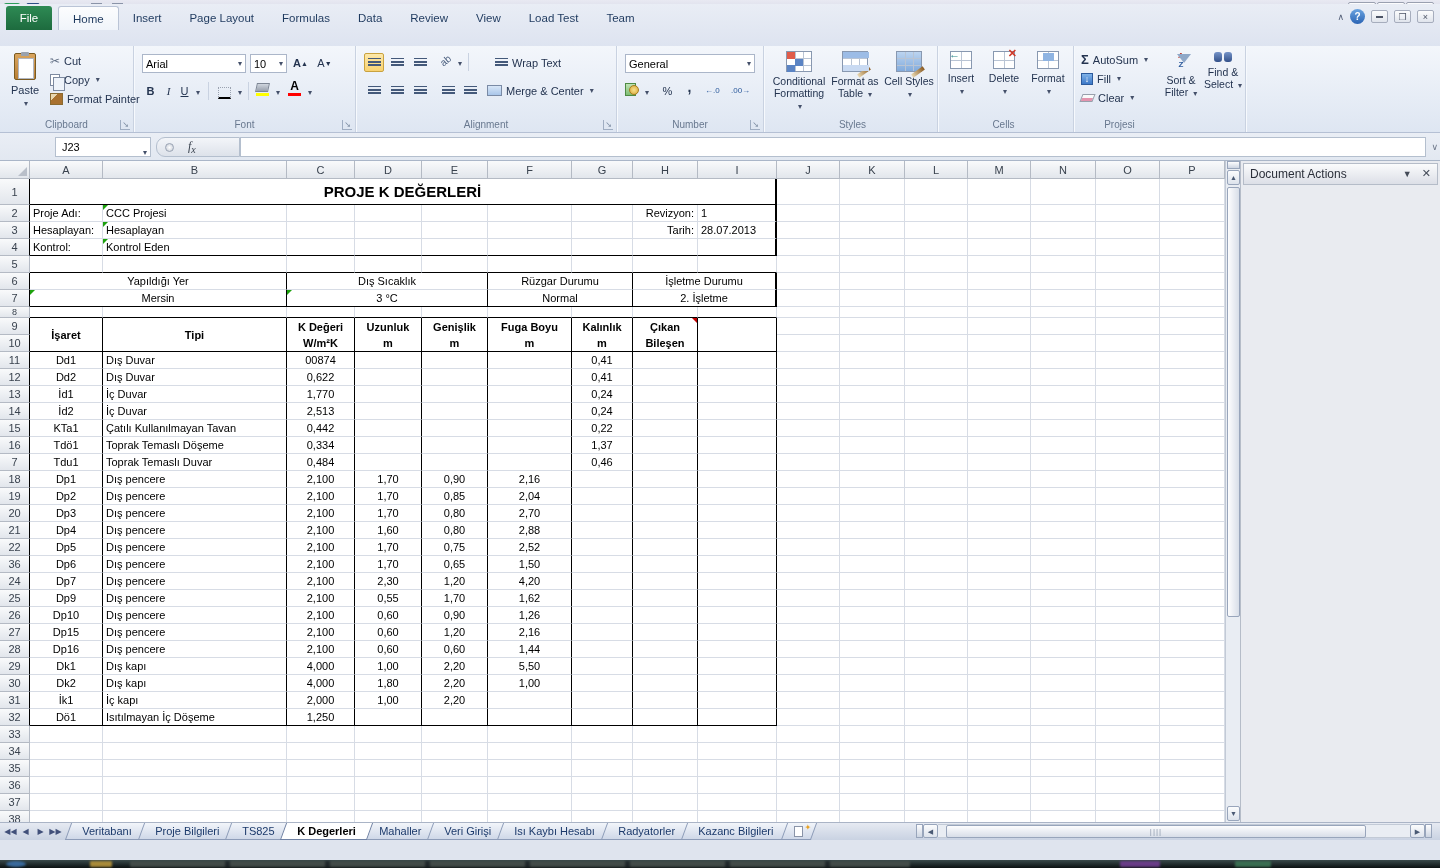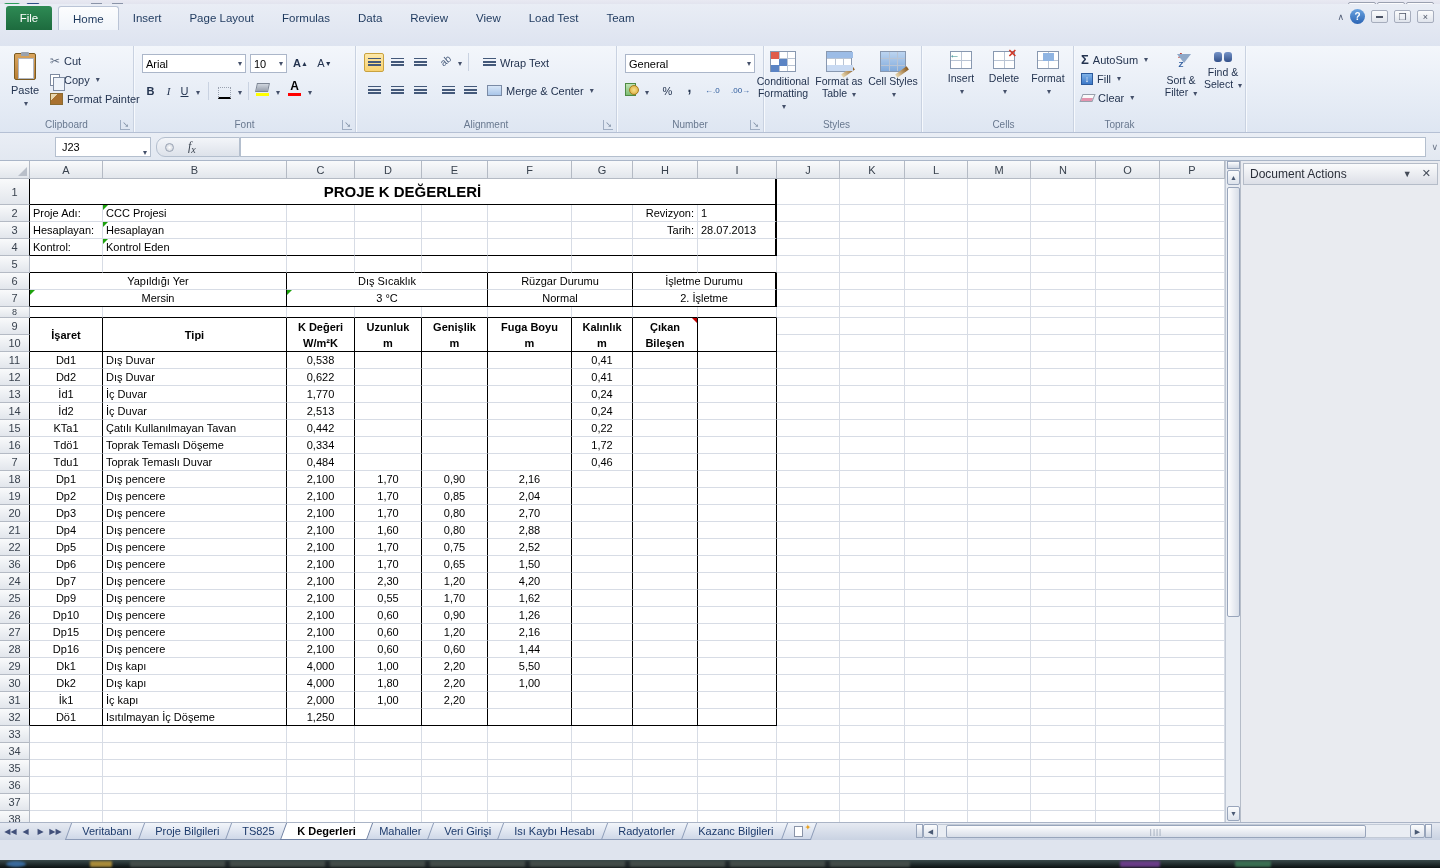--- a/index.html
+++ b/index.html
@@ -341,21 +341,21 @@
         </span>
       <span class="rbtn" style="position:absolute;left:31px;top:7px">
           <span class="ic-lines"></span>
         </span>
       <span class="rbtn" style="position:absolute;left:54px;top:7px">
           <span class="ic-lines"></span>
         </span>
       <span style="position:absolute;left:84px;top:9px;font-size:10px;color:#44597a;transform:rotate(-40deg)">ab</span>
       <span class="dd" style="position:absolute;left:100px;top:13px">▾</span>
       <span style="position:absolute;left:112px;top:7px;width:1px;height:18px;background:#c9d2e1"></span>
-      <span class="sbtn" style="position:absolute;left:124px;top:7px">
+      <span class="sbtn" style="position:absolute;left:136px;top:7px">
           <span class="ic-lines"></span>
           <span>Wrap Text</span>
         </span>
       <span class="rbtn" style="position:absolute;left:8px;top:35px">
           <span class="ic-lines"></span>
         </span>
       <span class="rbtn" style="position:absolute;left:31px;top:35px">
           <span class="ic-lines"></span>
         </span>
       <span class="rbtn" style="position:absolute;left:54px;top:35px">
@@ -384,21 +384,21 @@
       <span style="position:absolute;left:8px;top:36px"><span class="ic-money" style="display:inline-block"></span></span>
       <span class="dd" style="position:absolute;left:26px;top:42px">▾</span>
       <span class="fbtn" style="position:absolute;left:42px;top:36px">%</span>
       <span class="fbtn" style="position:absolute;left:64px;top:32px;font-size:14px;font-weight:bold">,</span>
       <span class="decdec" style="position:absolute;left:88px;top:40px">←.0</span>
       <span class="decdec" style="position:absolute;left:114px;top:40px">.00→</span>
       <div class="glabel">Number</div>
       <span class="launcher">↘</span>
     </div>
 
-    <div class="rgroup" style="left:752px;width:170px">
+    <div class="rgroup" style="left:768px;width:170px">
       <div class="bigbtn" style="left:4px;width:54px">
         <span class="bicon ic-grid ic-cf"></span>
         <span>Conditional Formatting</span> <span class="dd">▾</span>
       </div>
       <div class="bigbtn" style="left:60px;width:54px">
         <span class="bicon ic-grid ic-ft">
             <span class="brush-tip"></span>
           </span>
         <span>Format as Table</span> <span class="dd">▾</span>
       </div>
@@ -452,21 +452,21 @@
           </div>
       </div>
       <div class="bigbtn" style="left:86px;width:42px">
         <span class="bicon ic-az"><span class="a">A</span><br><span class="z">Z</span><span class="funnel"></span></span>
         <span>Sort &amp; Filter</span> <span class="dd">▾</span>
       </div>
       <div class="bigbtn" style="left:128px;width:42px">
         <span class="bicon ic-bino"></span>
         <span>Find &amp; Select</span> <span class="dd">▾</span>
       </div>
-      <div class="glabel" style="left:-40px;right:40px">Toprak</div>
+      <div class="glabel" style="left:-40px;right:40px">Projesi</div>
     </div>
   </div>
 
   <div id="fbar">
     <div id="namebox"><span>J23</span><span class="dd">▾</span></div>
     <div id="fx-capsule">
       <span class="circ"></span>
       <span class="fx">f<sub>x</sub></span>
     </div>
     <div id="ffield"></div>
@@ -695,21 +695,21 @@
             <td class="c "></td>
             <td class="c "></td>
             <td class="c "></td>
             <td class="c "></td>
             <td class="c "></td>
           </tr>
           <tr style="height: 17px;">
             <td class="h rn-blk">11</td>
             <td class="c ctr blk-r">Dd1</td>
             <td class="c lft blk-r">Dış Duvar</td>
-            <td class="c ctr blk-r">0,538</td>
+            <td class="c ctr blk-r">00874</td>
             <td class="c ctr blk-r"></td>
             <td class="c ctr blk-r"></td>
             <td class="c ctr blk-r"></td>
             <td class="c ctr blk-r">0,41</td>
             <td class="c ctr blk-r"></td>
             <td class="c blk-r"></td>
             <td class="c "></td>
             <td class="c "></td>
             <td class="c "></td>
             <td class="c "></td>
@@ -794,21 +794,21 @@
             <td class="c "></td>
           </tr>
           <tr style="height: 17px;">
             <td class="h rn-blk">16</td>
             <td class="c ctr blk-r">Tdö1</td>
             <td class="c lft blk-r">Toprak Temaslı Döşeme</td>
             <td class="c ctr blk-r">0,334</td>
             <td class="c ctr blk-r"></td>
             <td class="c ctr blk-r"></td>
             <td class="c ctr blk-r"></td>
-            <td class="c ctr blk-r">1,72</td>
+            <td class="c ctr blk-r">1,37</td>
             <td class="c ctr blk-r"></td>
             <td class="c blk-r"></td>
             <td class="c "></td>
             <td class="c "></td>
             <td class="c "></td>
             <td class="c "></td>
             <td class="c "></td>
             <td class="c "></td>
             <td class="c "></td>
           </tr>

